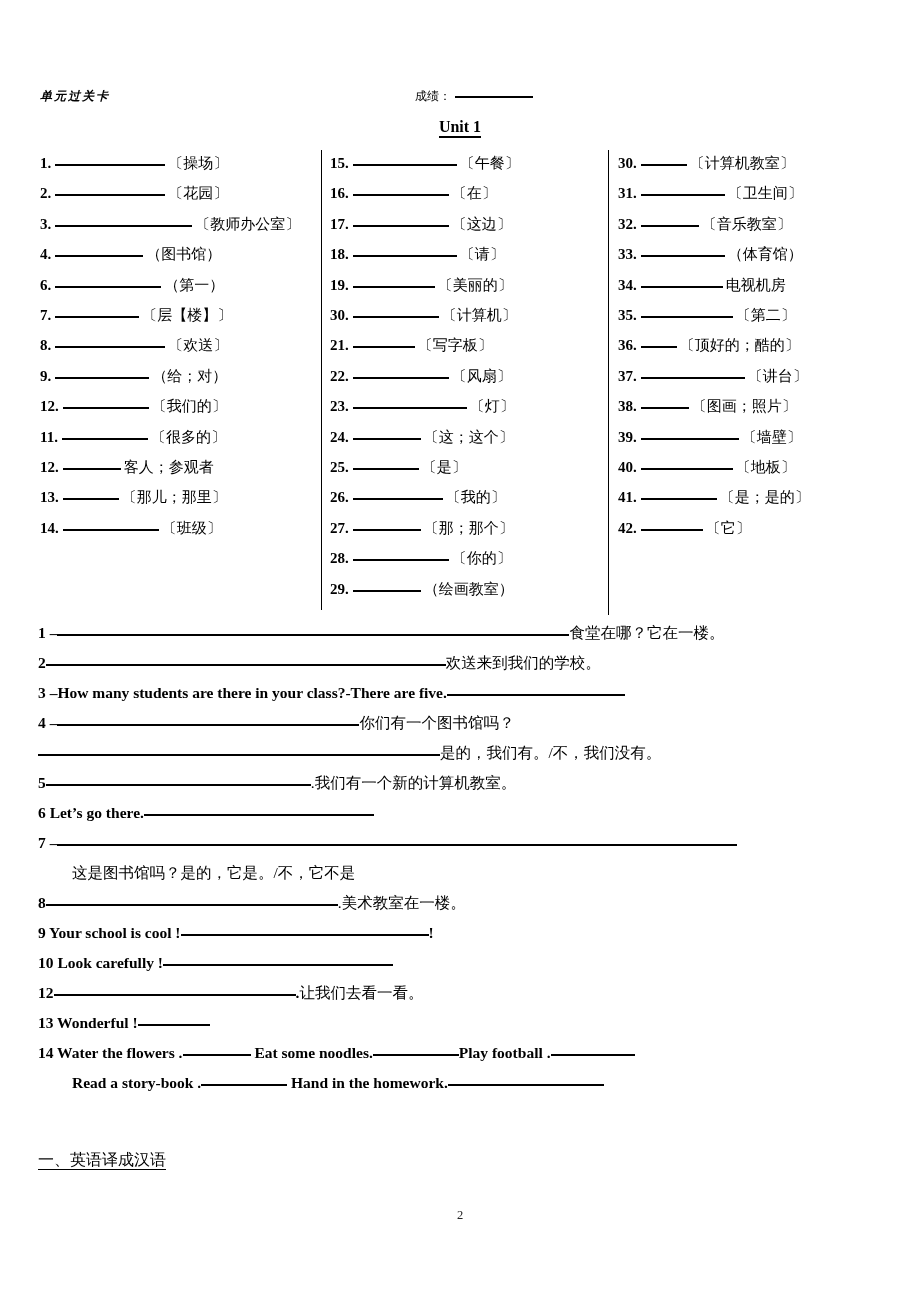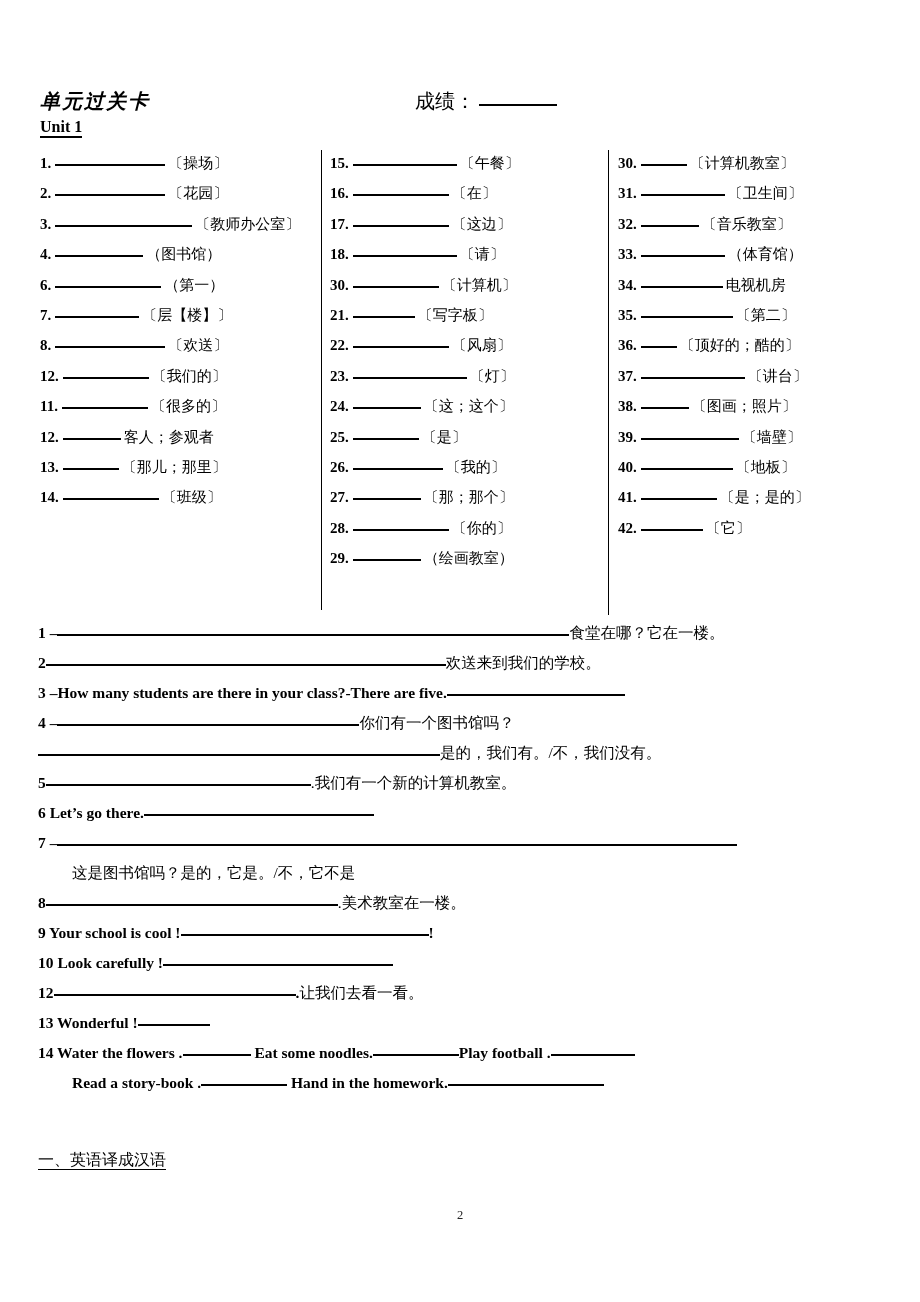--- a/index.html
+++ b/index.html
@@ -28,41 +28,42 @@
     width: 840px;
     height: 28px;
   }
   .doc-title {
     position: absolute;
     left: 0;
     top: 0;
     font-family: "Liberation Serif", "DejaVu Serif", serif;
     font-style: italic;
     font-weight: bold;
-    font-size: 20px;
+    font-size: 12px;
     letter-spacing: 2px;
   }
   .score-label {
     position: absolute;
     left: 375px;
     top: 0;
-    font-size: 20px;
+    font-size: 12px;
   }
   .score-blank {
     display: inline-block;
     width: 78px;
     border-bottom: 2.5px solid #000;
     vertical-align: 2px;
     margin-left: 4px;
   }
   .unit-title {
     position: absolute;
     left: 0;
     top: 30px;
     width: 840px;
+    text-align: center;
     font-size: 16px;
     font-weight: bold;
   }
   .unit-title span {
     border-bottom: 2px solid #000;
     padding-bottom: 1px;
   }
 
   
   .vocab {
@@ -172,31 +173,33 @@
     <div class="vdiv vdiv-1"></div>
     <div class="vdiv vdiv-2"></div>
     <div class="vcol vcol-1">
         <div class="vitem"><span class="num">1.</span><span class="blk" style="width: 110px; margin-left: 4px; margin-right: 3px;"></span><span class="gloss">〔操场〕</span></div>
         <div class="vitem"><span class="num">2.</span><span class="blk" style="width: 110px; margin-left: 4px; margin-right: 3px;"></span><span class="gloss">〔花园〕</span></div>
         <div class="vitem"><span class="num">3.</span><span class="blk" style="width: 137px; margin-left: 4px; margin-right: 3px;"></span><span class="gloss">〔教师办公室〕</span></div>
         <div class="vitem"><span class="num">4.</span><span class="blk" style="width: 88px; margin-left: 4px; margin-right: 3px;"></span><span class="gloss">（图书馆）</span></div>
         <div class="vitem"><span class="num">6.</span><span class="blk" style="width: 106px; margin-left: 4px; margin-right: 3px;"></span><span class="gloss">（第一）</span></div>
         <div class="vitem"><span class="num">7.</span><span class="blk" style="width: 84px; margin-left: 4px; margin-right: 3px;"></span><span class="gloss">〔层【楼】〕</span></div>
         <div class="vitem"><span class="num">8.</span><span class="blk" style="width: 110px; margin-left: 4px; margin-right: 3px;"></span><span class="gloss">〔欢送〕</span></div>
+        <div class="vitem"><span class="num">9.</span><span class="blk" style="width: 94px; margin-left: 4px; margin-right: 3px;"></span><span class="gloss">（给；对）</span></div>
         <div class="vitem"><span class="num">12.</span><span class="blk" style="width: 86px; margin-left: 4px; margin-right: 3px;"></span><span class="gloss">〔我们的〕</span></div>
         <div class="vitem"><span class="num">11.</span><span class="blk" style="width: 86px; margin-left: 4px; margin-right: 3px;"></span><span class="gloss">〔很多的〕</span></div>
         <div class="vitem"><span class="num">12.</span><span class="blk" style="width: 58px; margin-left: 4px; margin-right: 3px;"></span><span class="gloss">客人；参观者</span></div>
         <div class="vitem"><span class="num">13.</span><span class="blk" style="width: 56px; margin-left: 4px; margin-right: 3px;"></span><span class="gloss">〔那儿；那里〕</span></div>
         <div class="vitem"><span class="num">14.</span><span class="blk" style="width: 96px; margin-left: 4px; margin-right: 3px;"></span><span class="gloss">〔班级〕</span></div>
       </div>
     <div class="vcol vcol-2">
         <div class="vitem"><span class="num">15.</span><span class="blk" style="width: 104px; margin-left: 4px; margin-right: 3px;"></span><span class="gloss">〔午餐〕</span></div>
         <div class="vitem"><span class="num">16.</span><span class="blk" style="width: 96px; margin-left: 4px; margin-right: 3px;"></span><span class="gloss">〔在〕</span></div>
         <div class="vitem"><span class="num">17.</span><span class="blk" style="width: 96px; margin-left: 4px; margin-right: 3px;"></span><span class="gloss">〔这边〕</span></div>
         <div class="vitem"><span class="num">18.</span><span class="blk" style="width: 104px; margin-left: 4px; margin-right: 3px;"></span><span class="gloss">〔请〕</span></div>
+        <div class="vitem"><span class="num">19.</span><span class="blk" style="width: 82px; margin-left: 4px; margin-right: 3px;"></span><span class="gloss">〔美丽的〕</span></div>
         <div class="vitem"><span class="num">30.</span><span class="blk" style="width: 86px; margin-left: 4px; margin-right: 3px;"></span><span class="gloss">〔计算机〕</span></div>
         <div class="vitem"><span class="num">21.</span><span class="blk" style="width: 62px; margin-left: 4px; margin-right: 3px;"></span><span class="gloss">〔写字板〕</span></div>
         <div class="vitem"><span class="num">22.</span><span class="blk" style="width: 96px; margin-left: 4px; margin-right: 3px;"></span><span class="gloss">〔风扇〕</span></div>
         <div class="vitem"><span class="num">23.</span><span class="blk" style="width: 114px; margin-left: 4px; margin-right: 3px;"></span><span class="gloss">〔灯〕</span></div>
         <div class="vitem"><span class="num">24.</span><span class="blk" style="width: 68px; margin-left: 4px; margin-right: 3px;"></span><span class="gloss">〔这；这个〕</span></div>
         <div class="vitem"><span class="num">25.</span><span class="blk" style="width: 66px; margin-left: 4px; margin-right: 3px;"></span><span class="gloss">〔是〕</span></div>
         <div class="vitem"><span class="num">26.</span><span class="blk" style="width: 90px; margin-left: 4px; margin-right: 3px;"></span><span class="gloss">〔我的〕</span></div>
         <div class="vitem"><span class="num">27.</span><span class="blk" style="width: 68px; margin-left: 4px; margin-right: 3px;"></span><span class="gloss">〔那；那个〕</span></div>
         <div class="vitem"><span class="num">28.</span><span class="blk" style="width: 96px; margin-left: 4px; margin-right: 3px;"></span><span class="gloss">〔你的〕</span></div>
         <div class="vitem"><span class="num">29.</span><span class="blk" style="width: 68px; margin-left: 4px; margin-right: 3px;"></span><span class="gloss">（绘画教室）</span></div>

